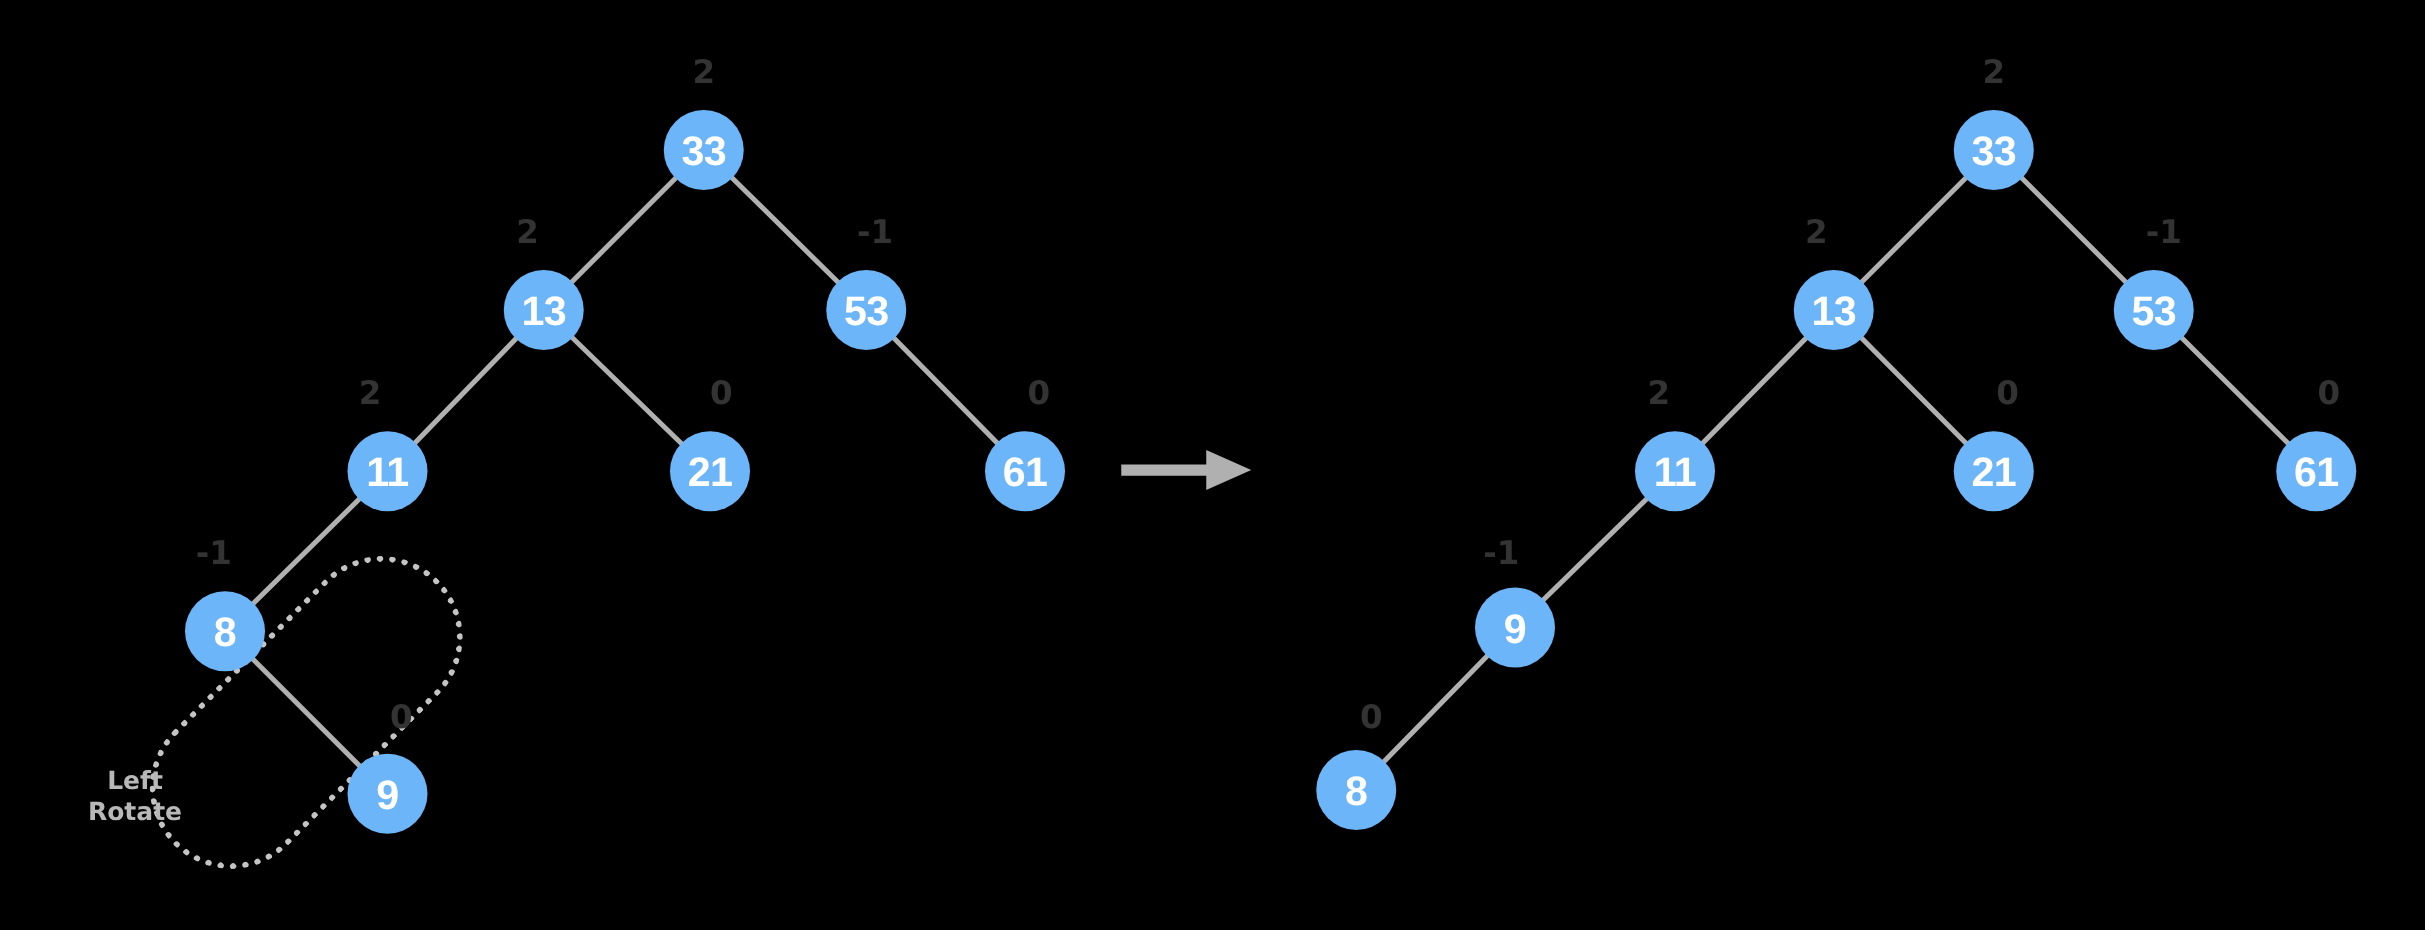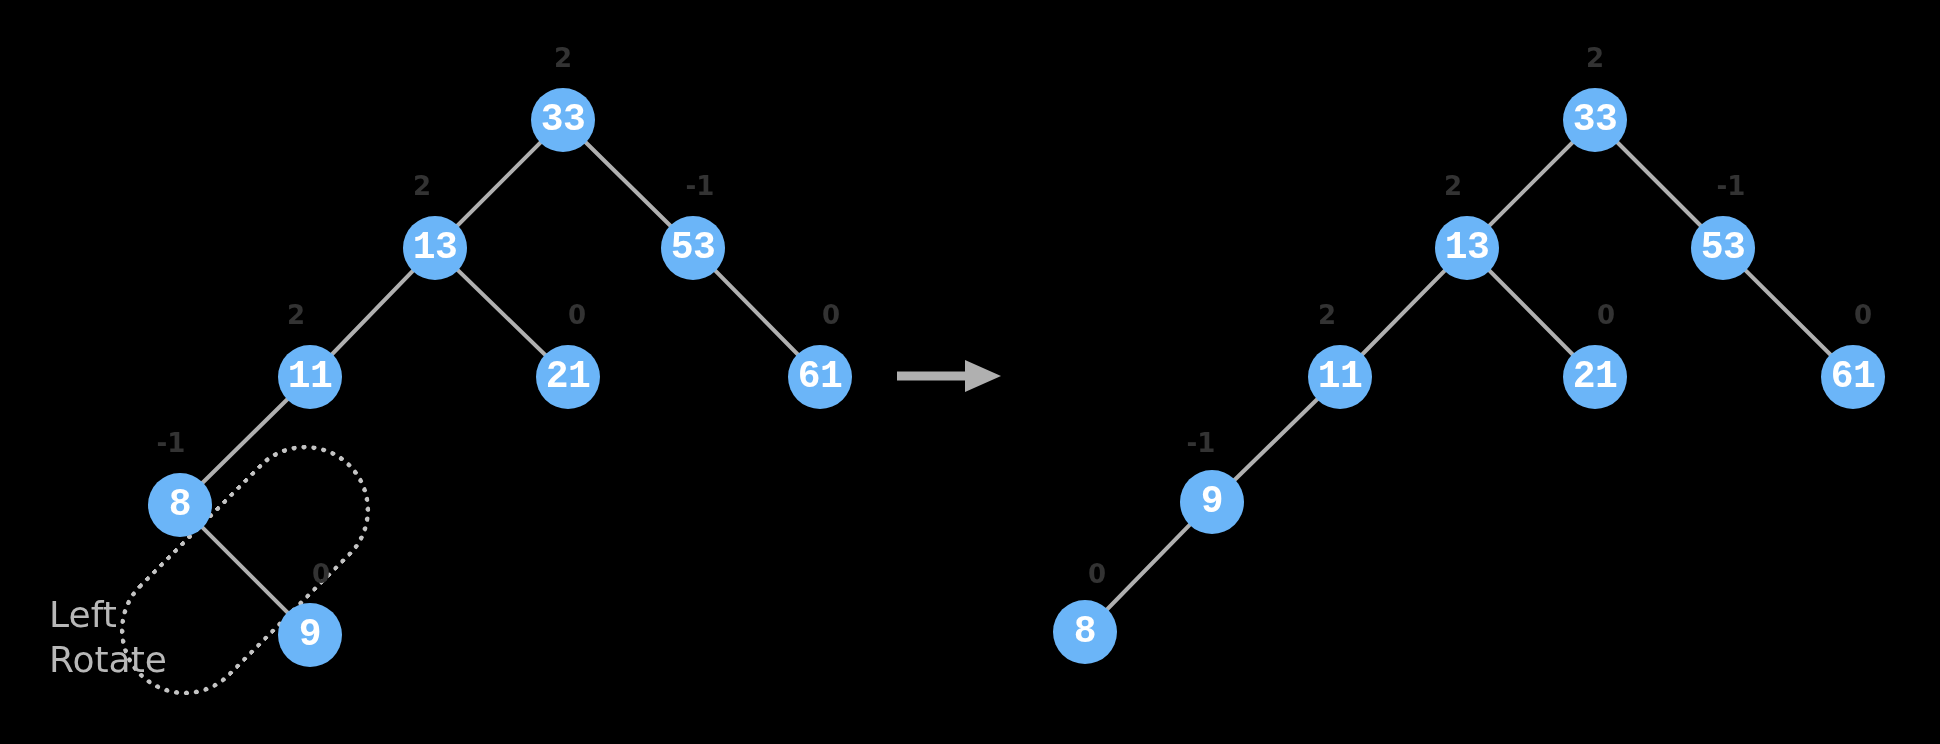--- a/index.html
+++ b/index.html
@@ -28,44 +28,45 @@
     width: 64px;
     height: 64px;
     margin-left: -32px;
     margin-top: -32px;
     border-radius: 50%;
     background: #6BB5F8;
     color: #FFFFFF;
     display: flex;
     align-items: center;
     justify-content: center;
-    font-size: 38px;
+    font-size: 33px;
     font-weight: bold;
-    font-family: Liberation Mono, monospace;
+    font-family: Liberation Sans, sans-serif;
     letter-spacing: -0.5px;
     line-height: 1;
     box-sizing: border-box;
   }
   .balance-label {
     position: absolute;
     color: #333333;
     font-size: 26px;
     font-weight: bold;
     font-family: "DejaVu Sans", sans-serif;
     line-height: 1;
     white-space: nowrap;
     transform: translate(-50%, -50%);
   }
   .rotate-label {
     position: absolute;
     color: #B8B8B8;
-    font-size: 36px;
-    font-weight: normal;
+    font-size: 20px;
+    font-weight: bold;
     font-family: "DejaVu Sans", sans-serif;
     line-height: 1.25;
+    text-align: center;
     white-space: pre-line;
     transform: translate(-50%, -50%);
   }
   .highlight-capsule {
     position: absolute;
     border: 5px dotted #C4C4C4;
     box-sizing: border-box;
   }
   .arrow-wrap {
     position: absolute;

